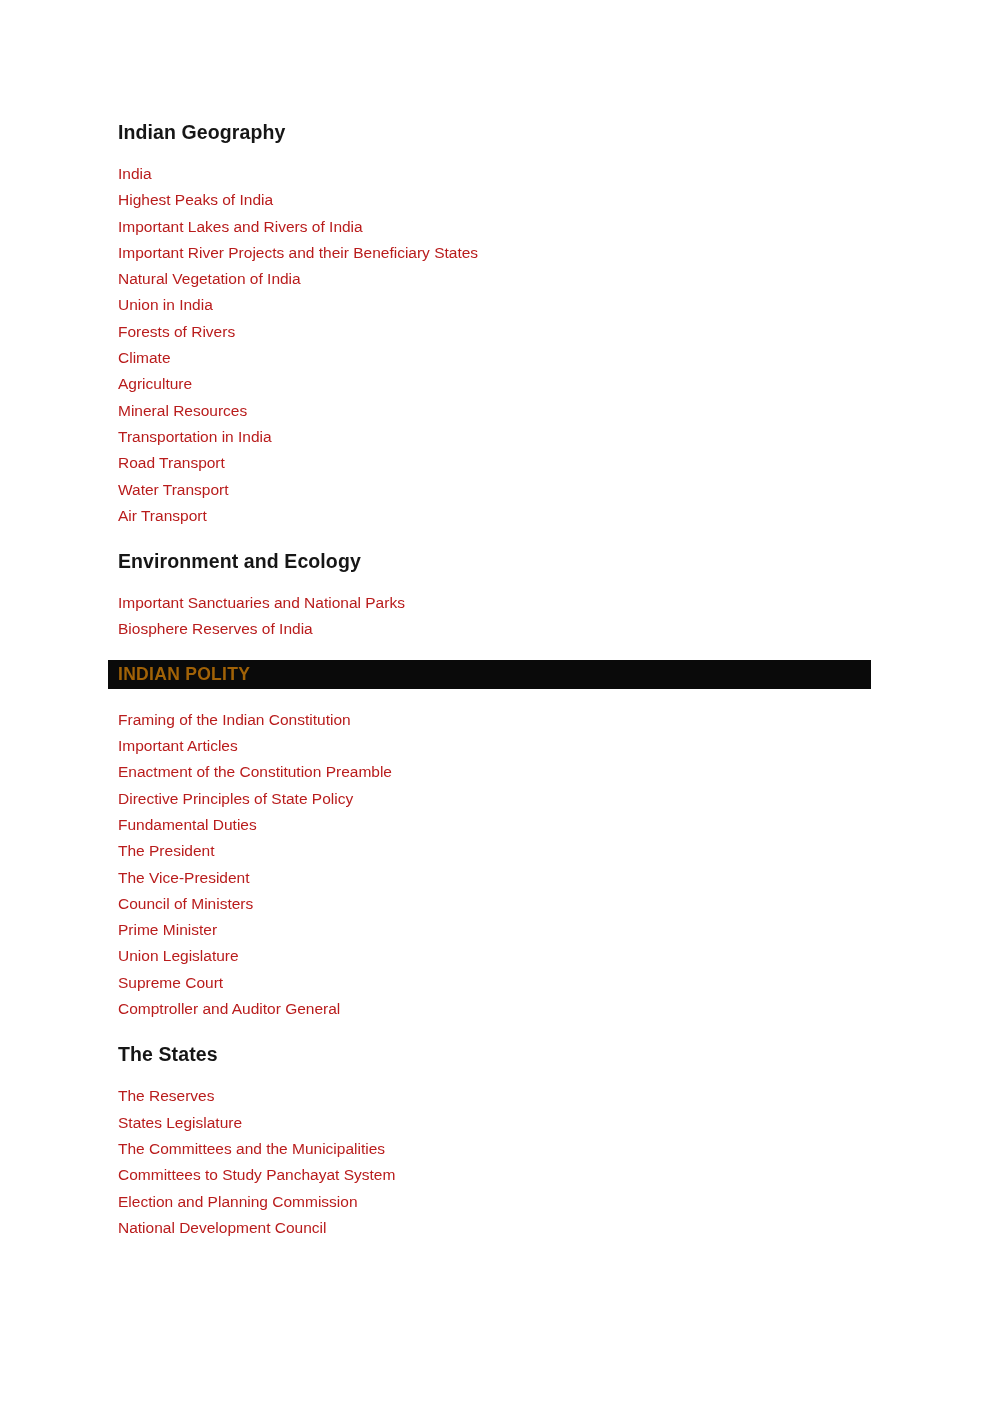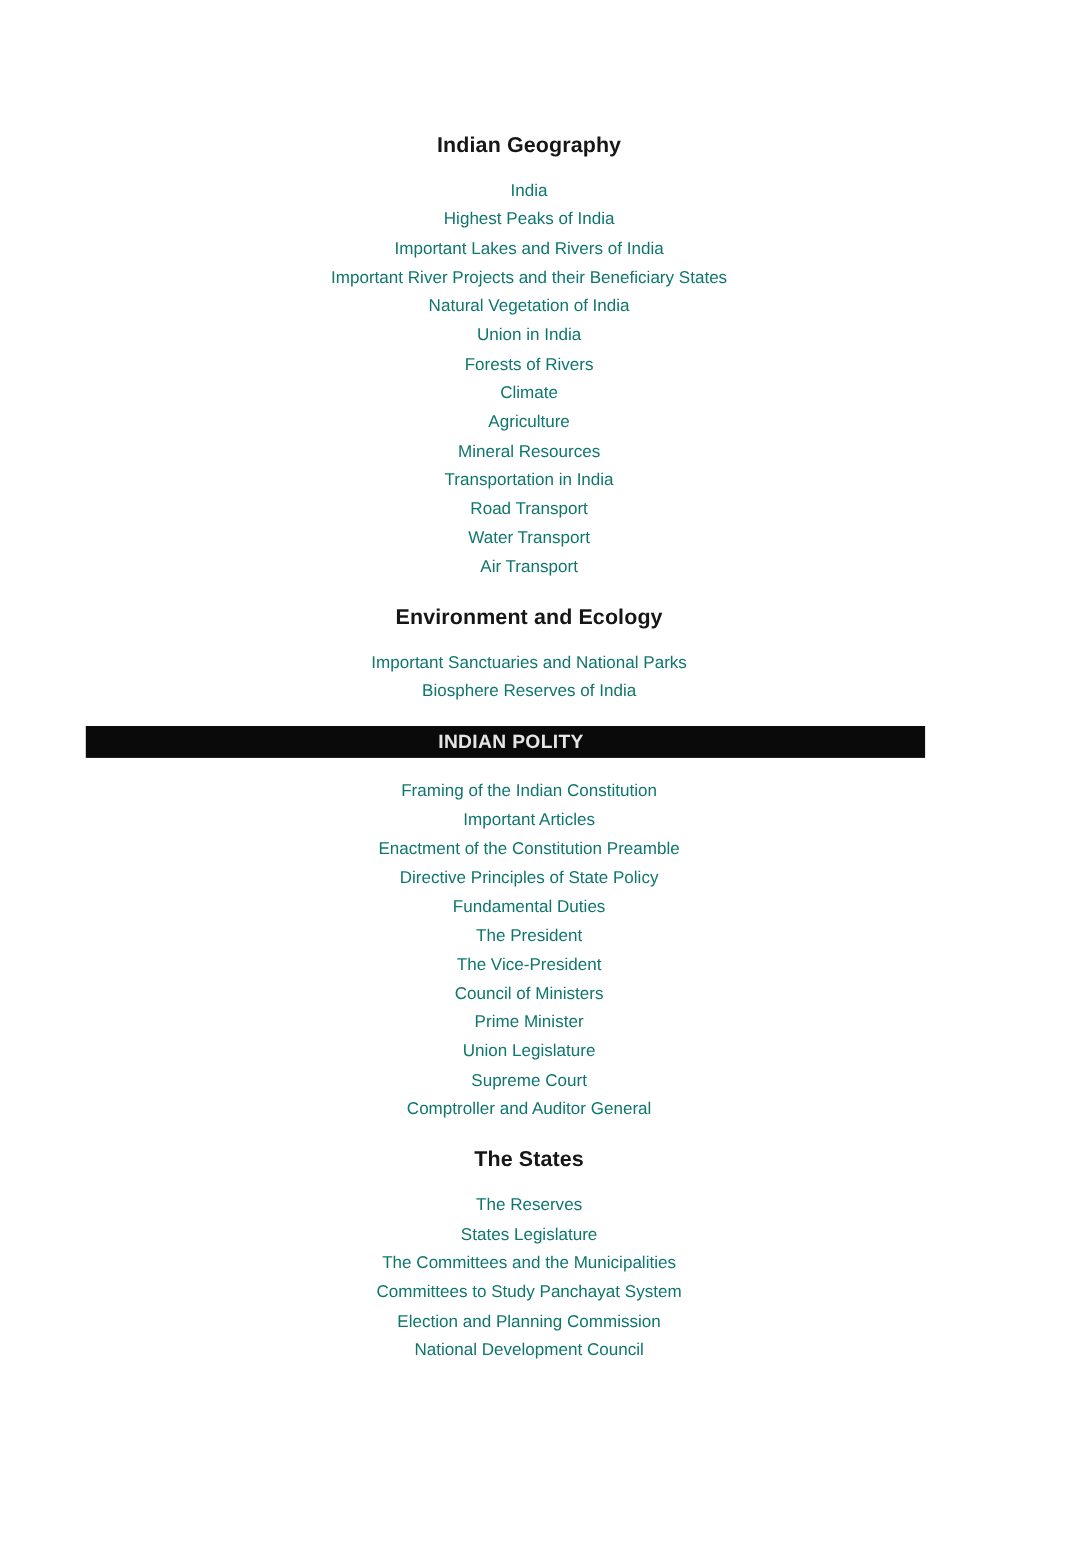--- a/index.html
+++ b/index.html
@@ -12,37 +12,36 @@
     color: #1f1f1f;
   }
   .page {
     position: relative;
     width: 992px;
     height: 1403px;
     background: #ffffff;
     overflow: hidden;
   }
   .content {
-    padding: 121px 118px 0 88px;
-    text-align: center;
+    padding: 121px 118px 0 118px;
   }
   .section-title {
     font-size: 19.5px;
     font-weight: 700;
     color: #161616;
     margin: 21px 0 17px 0;
     letter-spacing: 0.1px;
   }
   .section:first-child .section-title {
     margin-top: 0;
   }
   .toc-item {
     font-size: 15.5px;
     line-height: 26.3px;
-    color: #0f766e;
+    color: #b91c1c;
   }
   .banner {
     height: 29px;
     line-height: 29px;
     width: 763px;
     margin: 17px 0 18px -10px;
     padding-left: 10px;
     box-sizing: border-box;
     font-size: 17.5px;
     font-weight: 700;
@@ -70,21 +69,21 @@
         <div class="toc-item">Road Transport</div>
         <div class="toc-item">Water Transport</div>
         <div class="toc-item">Air Transport</div>
       </section>
       <section class="section">
         <div class="section-title">Environment and Ecology</div>
         <div class="toc-item">Important Sanctuaries and National Parks</div>
         <div class="toc-item">Biosphere Reserves of India</div>
       </section>
       <section class="section">
-        <div class="banner" style="background: rgb(10, 10, 10); color: #e5e5e5;">INDIAN POLITY</div>
+        <div class="banner" style="background: rgb(10, 10, 10); color: #a16207;">INDIAN POLITY</div>
         <div class="toc-item">Framing of the Indian Constitution</div>
         <div class="toc-item">Important Articles</div>
         <div class="toc-item">Enactment of the Constitution Preamble</div>
         <div class="toc-item">Directive Principles of State Policy</div>
         <div class="toc-item">Fundamental Duties</div>
         <div class="toc-item">The President</div>
         <div class="toc-item">The Vice-President</div>
         <div class="toc-item">Council of Ministers</div>
         <div class="toc-item">Prime Minister</div>
         <div class="toc-item">Union Legislature</div>

